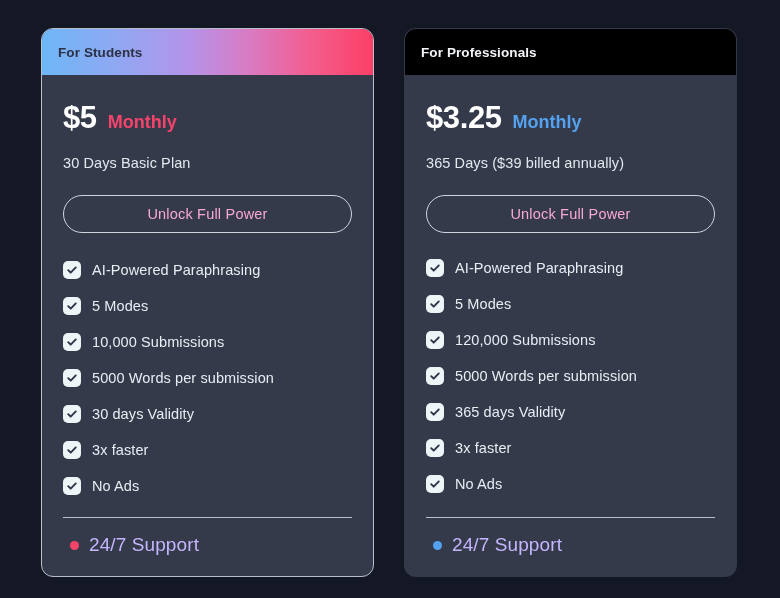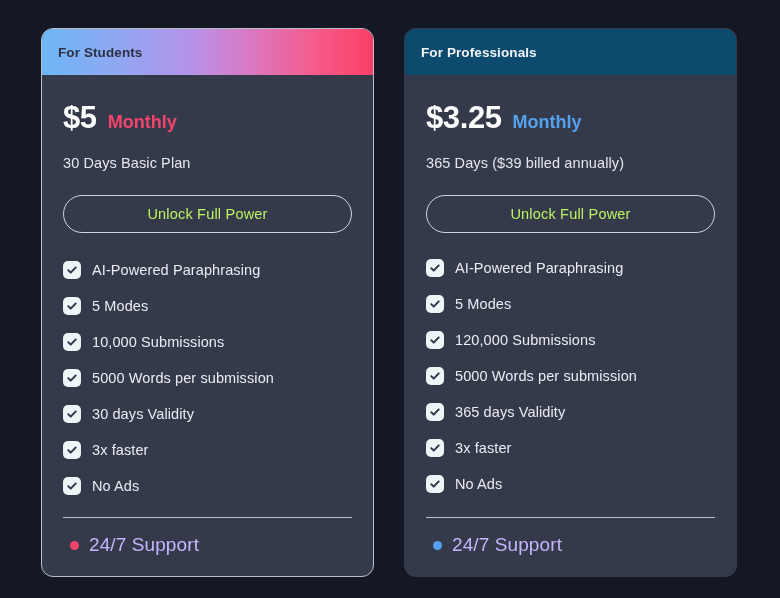--- a/index.html
+++ b/index.html
@@ -65,21 +65,21 @@
         #6db7f6 0%,
         #8fa8f2 22%,
         #b494ea 44%,
         #d87bc4 62%,
         #f45c8c 82%,
         #fb3f66 100%);
     color: #2c3144;
   }
 
   .card--pro .card-header {
-    background: #0c4a6e;
+    background: #000000;
     color: #f3f4f7;
   }
 
   
   .card-body {
     flex: 1 1 auto;
     padding: 0 21px;
     display: flex;
     flex-direction: column;
   }
@@ -116,21 +116,21 @@
   }
 
   
   .cta-button {
     margin-top: 24px;
     width: 100%;
     height: 38px;
     border-radius: 20px;
     border: 1px solid #cfd4dd;
     background: transparent;
-    color: #bef264;
+    color: #f9a8d4;
     font-family: "Liberation Sans", sans-serif;
     font-size: 14.5px;
     letter-spacing: .2px;
     cursor: pointer;
     display: flex;
     align-items: center;
     justify-content: center;
   }
 
   

